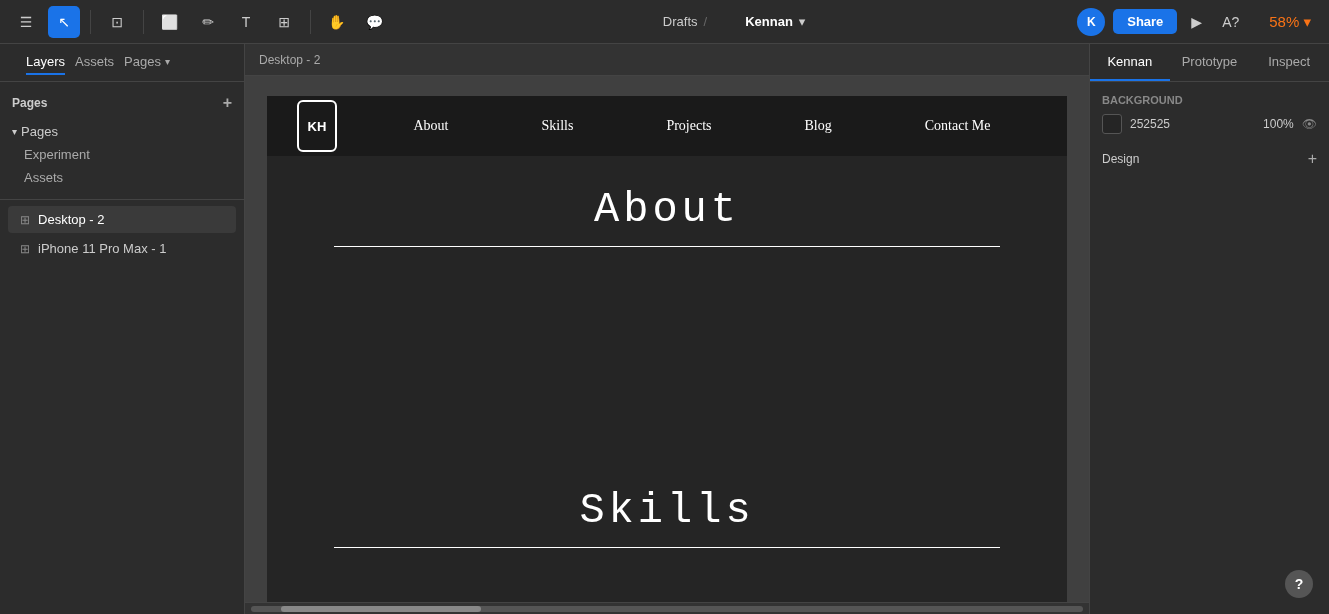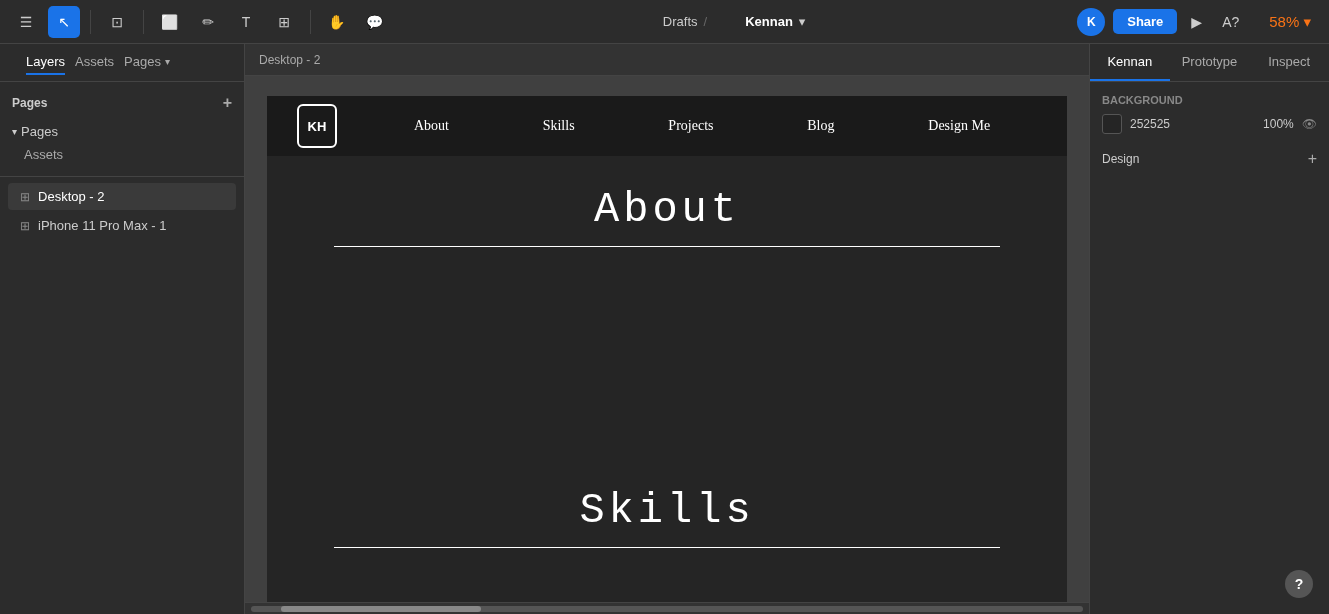--- a/index.html
+++ b/index.html
@@ -120,21 +120,21 @@
       background: #252525; width: 800px; min-height: 530px; position: relative; overflow: hidden;
       flex-shrink: 0;
     }
 
     
     .design-navbar {
       width: 100%; height: 60px; background: #1a1a1a;
       display: flex; align-items: center; padding: 0 30px; gap: 0;
     }
     .design-logo {
-      width: 40px; height: 44px; border: 2px solid #fff; border-radius: 6px;
+      width: 40px; height: 52px; border: 2px solid #fff; border-radius: 6px;
       display: flex; align-items: center; justify-content: center;
       font-size: 13px; font-weight: 700; color: #fff; margin-right: 30px;
     }
     .design-nav-links {
       display: flex; flex: 1; justify-content: space-around;
     }
     .design-nav-link {
       font-size: 14px; color: #fff; font-family: Georgia, serif; cursor: pointer;
     }
 
@@ -274,20 +274,23 @@
         <span class="add-btn">+</span>
       </div>
 
       <div class="pages-list">
         <div class="pages-group">
           <div class="pages-group-header">
             <span class="chevron-down">▾</span>
             <span>Pages</span>
           </div>
           <div class="page-item">
+            <span>Experiment</span>
+          </div>
+          <div class="page-item">
             <span>Assets</span>
           </div>
         </div>
       </div>
 
       <div class="divider"></div>
 
       <div class="frame-item selected">
         <span class="frame-icon">⊞</span>
         <span>Desktop - 2</span>
@@ -308,21 +311,21 @@
     <div id="canvas-viewport">
       <div id="canvas-frame">
 
         <div class="design-navbar">
           <div class="design-logo">KH</div>
           <div class="design-nav-links">
             <span class="design-nav-link">About</span>
             <span class="design-nav-link">Skills</span>
             <span class="design-nav-link">Projects</span>
             <span class="design-nav-link">Blog</span>
-            <span class="design-nav-link">Design Me</span>
+            <span class="design-nav-link">Contact Me</span>
           </div>
         </div>
 
         <div class="design-section">
           <div class="design-section-title">About</div>
           <div class="design-divider"></div>
         </div>
 
         <div style="height: 160px;"></div>
 

